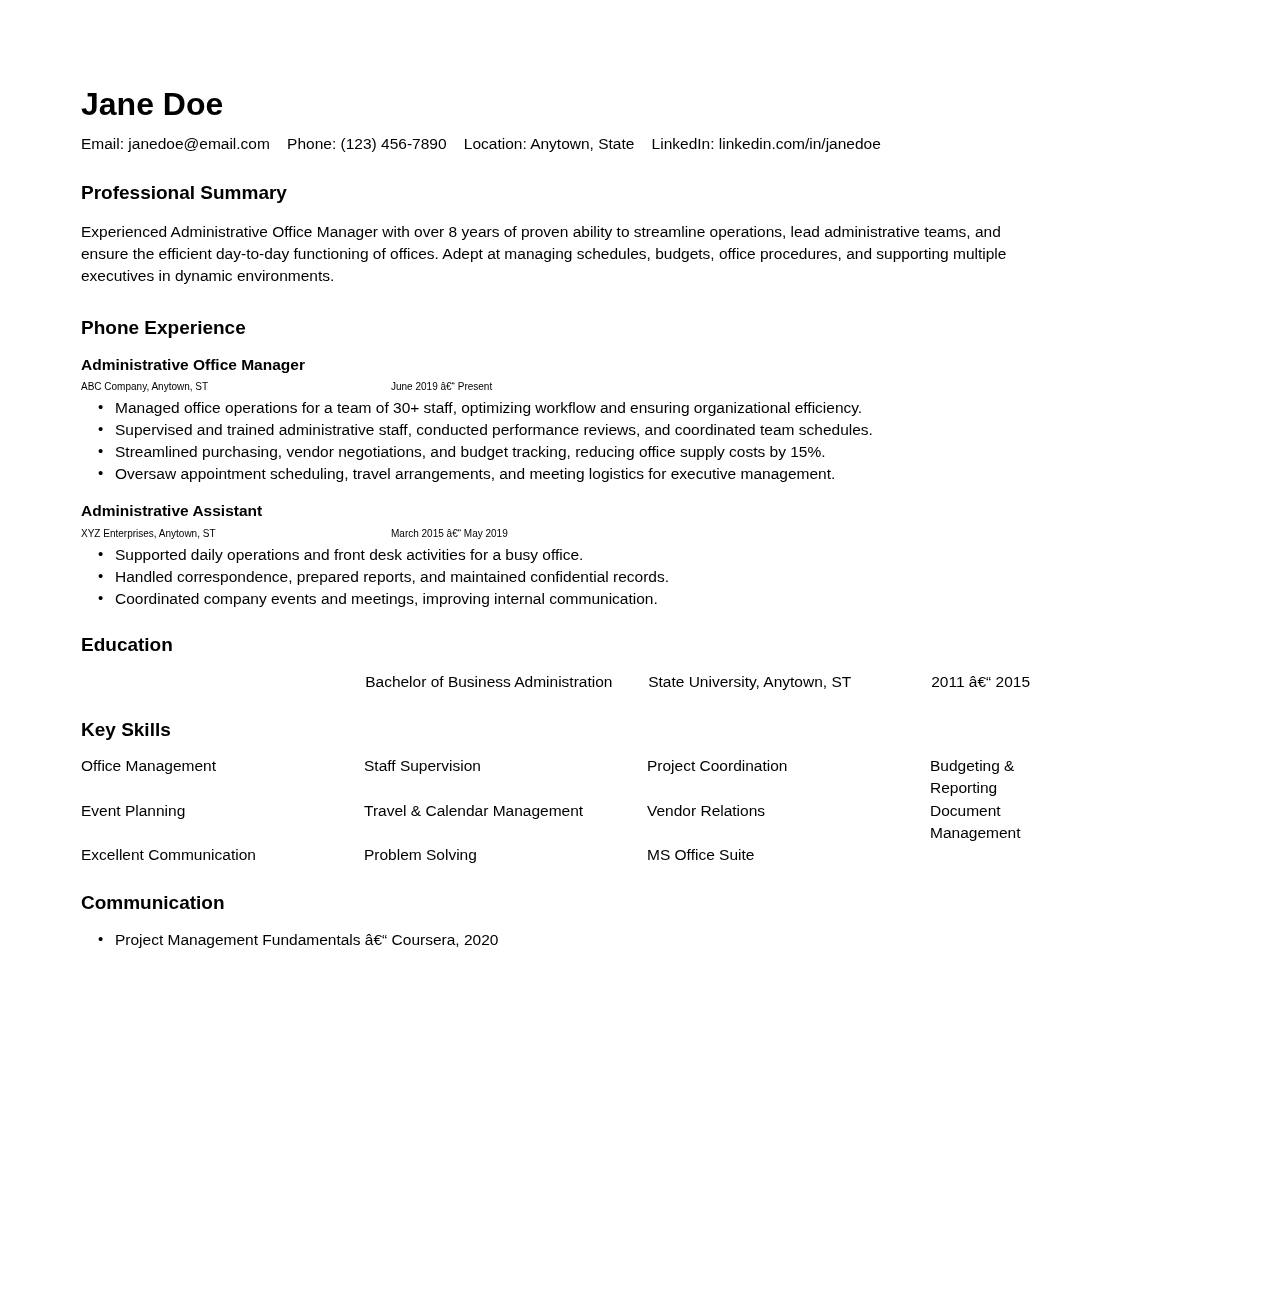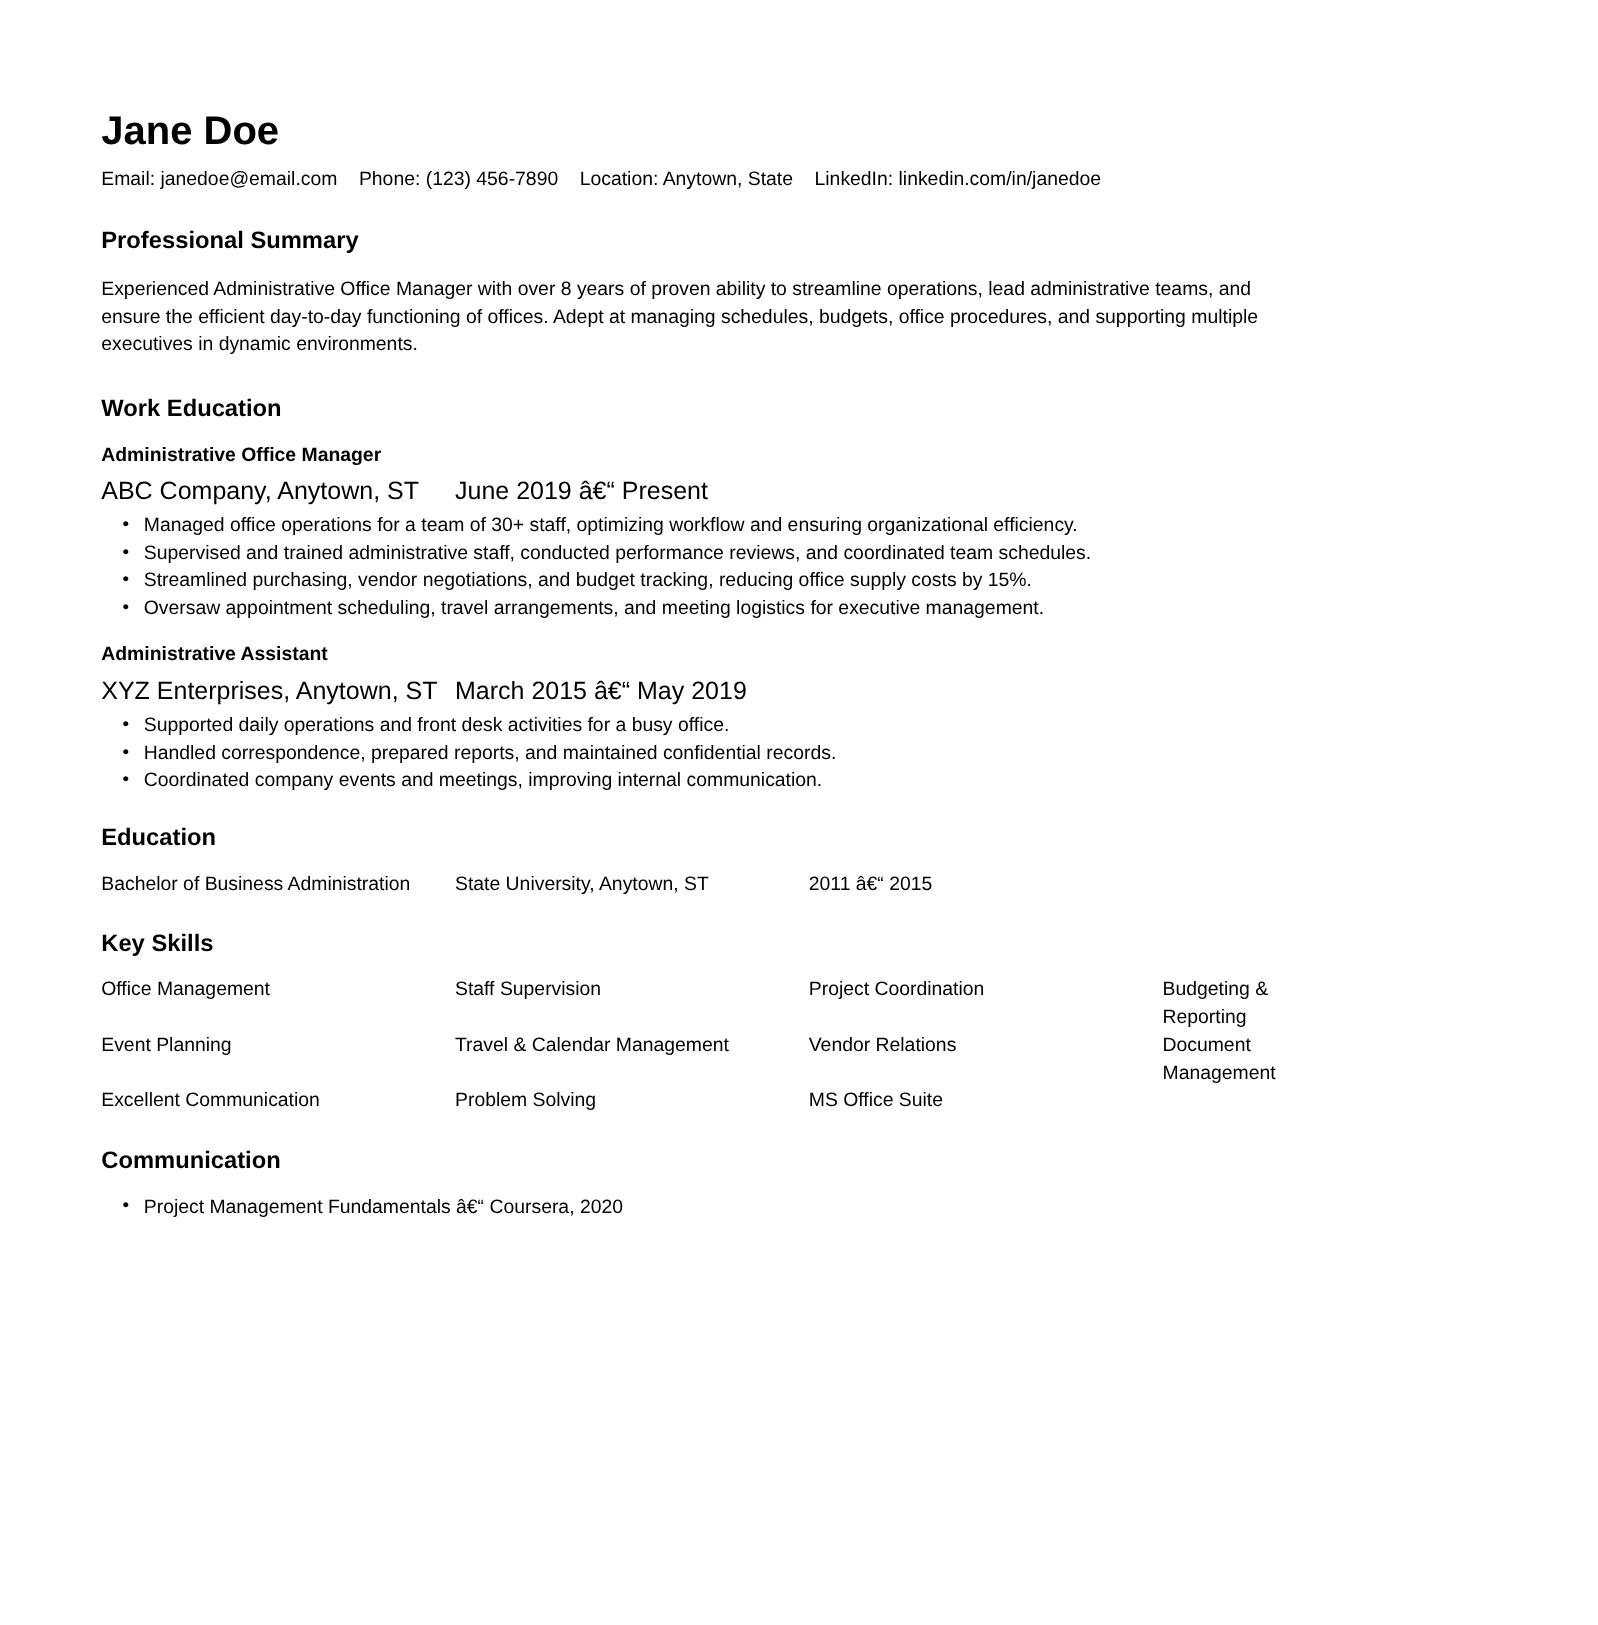--- a/index.html
+++ b/index.html
@@ -62,24 +62,25 @@
   .job {
     margin-bottom: 16px;
   }
   .job-title {
     font-size: 15.5px;
     font-weight: bold;
     line-height: 1.3;
     margin: 0 0 5px 0;
   }
   .job-meta {
-    font-size: 20px;
+    font-size: 10px;
     line-height: 1.3;
     margin: 0 0 4px 0;
     display: flex;
+    gap: 27px;
   }
   .job-meta .col-org { width: 283px; flex: 0 0 283px; }
   .job-meta .col-dates { flex: 0 0 auto; }
 
   ul.bullets {
     margin: 0 0 0 0;
     padding: 0 0 0 17px;
     list-style: none;
   }
   ul.bullets li {
@@ -99,20 +100,21 @@
   }
 
   .work-block { margin-bottom: 24px; }
 
   
   .edu-row {
     font-size: 15.5px;
     line-height: 1.3;
     display: flex;
     margin: 0 0 26px 0;
+    justify-content: flex-end;
   }
   .edu-row .col { width: 283px; flex: 0 0 283px; }
   .edu-row .col:last-child { flex: 0 0 auto; width: auto; }
 
   
   .skills-grid {
     display: grid;
     grid-template-columns: 283px 283px 283px auto;
     row-gap: 0px;
     margin: 0 0 26px 0;
@@ -155,21 +157,21 @@
     <h1 class="name">Jane Doe</h1>
     <div class="contact-line">Email: janedoe@email.com    Phone: (123) 456-7890    Location: Anytown, State    LinkedIn: linkedin.com/in/janedoe</div>
   </div>
 
   <div class="section">
     <h2 class="section-heading">Professional Summary</h2>
     <p class="summary-text">Experienced Administrative Office Manager with over 8 years of proven ability to streamline operations, lead administrative teams, and ensure the efficient day-to-day functioning of offices. Adept at managing schedules, budgets, office procedures, and supporting multiple executives in dynamic environments.</p>
   </div>
 
   <div class="section work-block">
-    <h2 class="section-heading">Work Education</h2>
+    <h2 class="section-heading">Phone Experience</h2>
 
     <div class="job">
       <div class="job-title">Administrative Office Manager</div>
       <div class="job-meta">
         <span class="col-org">ABC Company, Anytown, ST</span>
         <span class="col-dates">June 2019 â€“ Present</span>
       </div>
       <ul class="bullets">
         <li>Managed office operations for a team of 30+ staff, optimizing workflow and ensuring organizational efficiency.</li>
         <li>Supervised and trained administrative staff, conducted performance reviews, and coordinated team schedules.</li>

